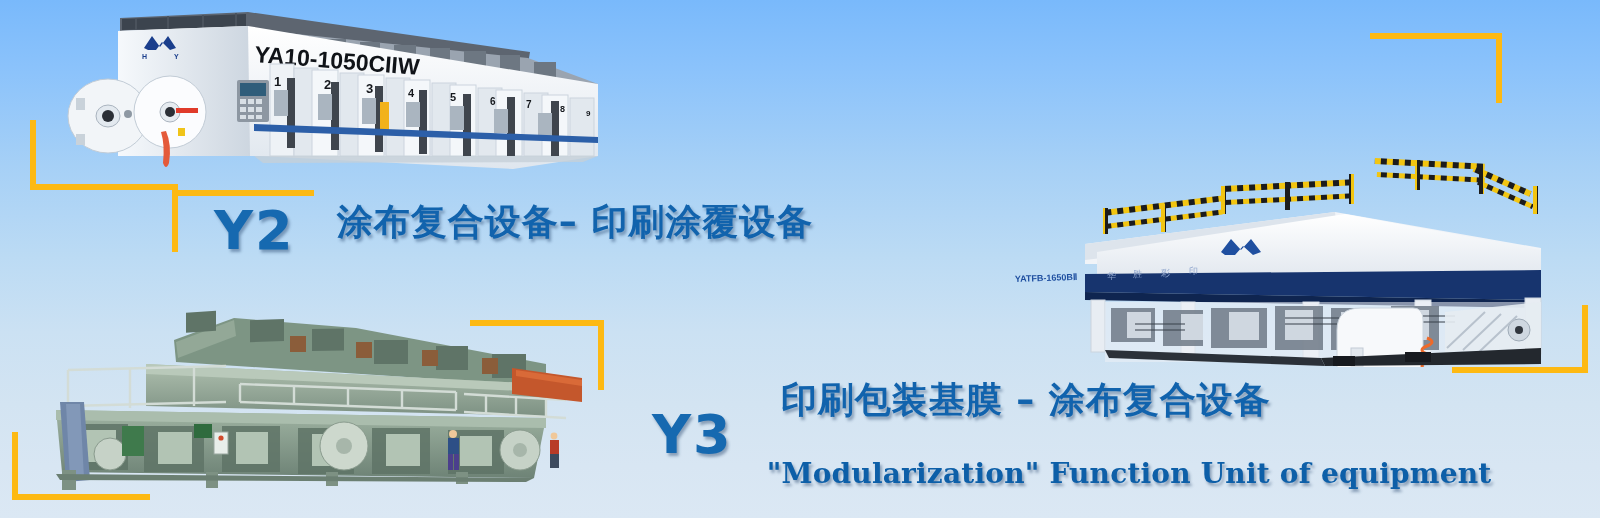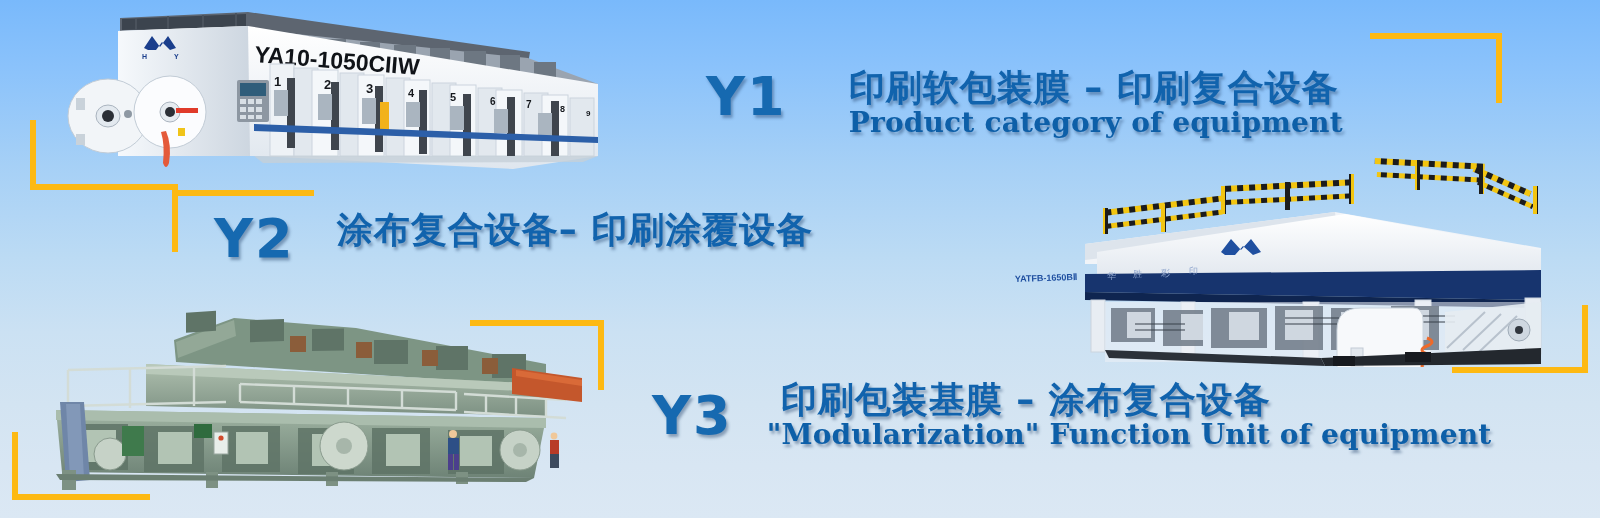--- a/index.html
+++ b/index.html
@@ -210,29 +210,22 @@
       </g>
 
       <rect x="322" y="96" width="9" height="32" fill="#f2b21b"></rect>
 
       <polygon points="196,118 540,131 540,137 196,125" fill="#2c5fa8"></polygon>
 
       <polygon points="196,150 540,150 525,156 205,157" fill="#c6cfd8" opacity=".8"></polygon>
     </svg>
   </div>
 
-  <div class="txtgrp" style="left:706px; top:70px;">
-    <div class="ycode">Y1</div>
-    <div class="lines" style="margin-left:62px; margin-top:-2px;">
-      <div class="cn">印刷软包装膜 – 印刷复合设备</div>
-      <div class="en">Product category of equipment</div>
-    </div>
-  </div>
-
-  <div class="txtgrp" style="left:214px; top:212px;">
+
+  <div class="txtgrp" style="left:214px; top:204px;">
     <div class="ycode">Y2</div>
     <div class="lines" style="margin-left:42px; margin-top:-2px;">
       <div class="cn">涂布复合设备– 印刷涂覆设备</div>
     </div>
   </div>
 
   <div class="machine" style="left:985px; top:152px; width:560px; height:215px;">
     <svg width="560" height="215" viewBox="0 0 560 215" xmlns="http://www.w3.org/2000/svg">
       <defs>
         <linearGradient id="cw" x1="0" y1="0" x2="0" y2="1">
@@ -450,19 +443,19 @@
         <rect x="180" y="166" width="12" height="16"></rect>
         <rect x="300" y="166" width="12" height="14"></rect>
         <rect x="430" y="166" width="12" height="12"></rect>
       </g>
       <polygon points="30,168 508,172 500,176 34,174" fill="#6b7f72"></polygon>
     </svg>
   </div>
 
   <div class="txtgrp" style="left:652px; top:382px;align-items:center;">
     <div class="ycode">Y3</div>
-    <div class="lines" style="margin-left:48px; margin-top:-2px;">
+    <div class="lines" style="margin-left:48px; margin-top:-2px;gap:39px;">
       <div class="cn">印刷包装基膜 –  涂布复合设备</div>
       <div class="en" style="margin-left:-14px;">"Modularization" Function Unit of equipment</div>
     </div>
   </div>
 
 </div>
 
 </body></html>

